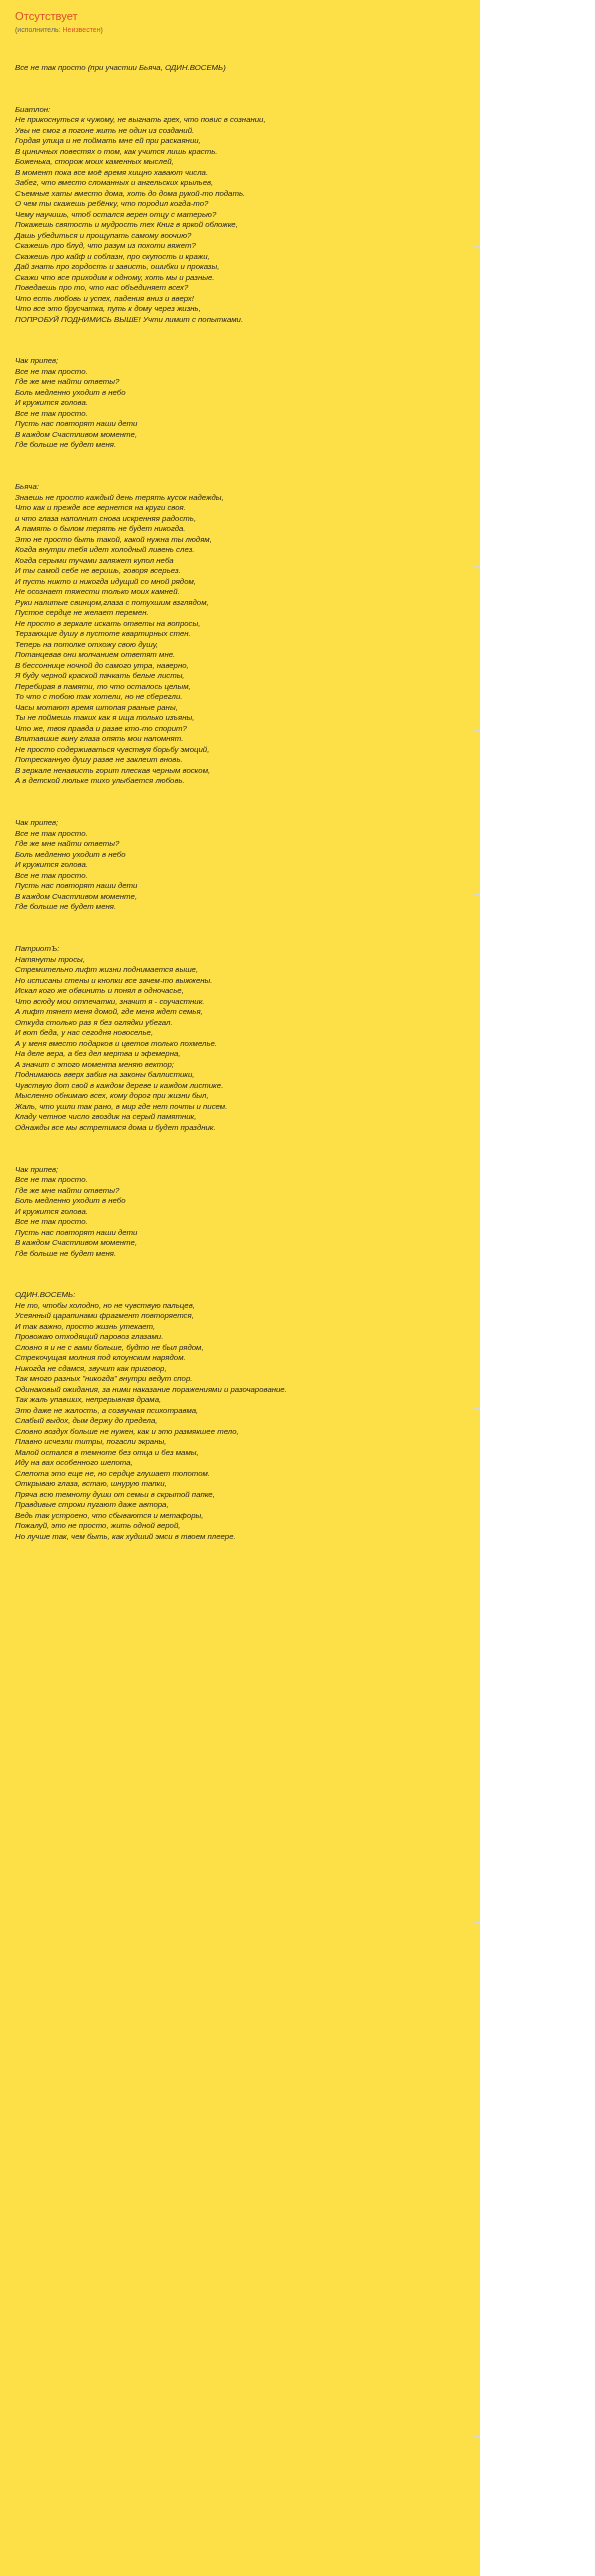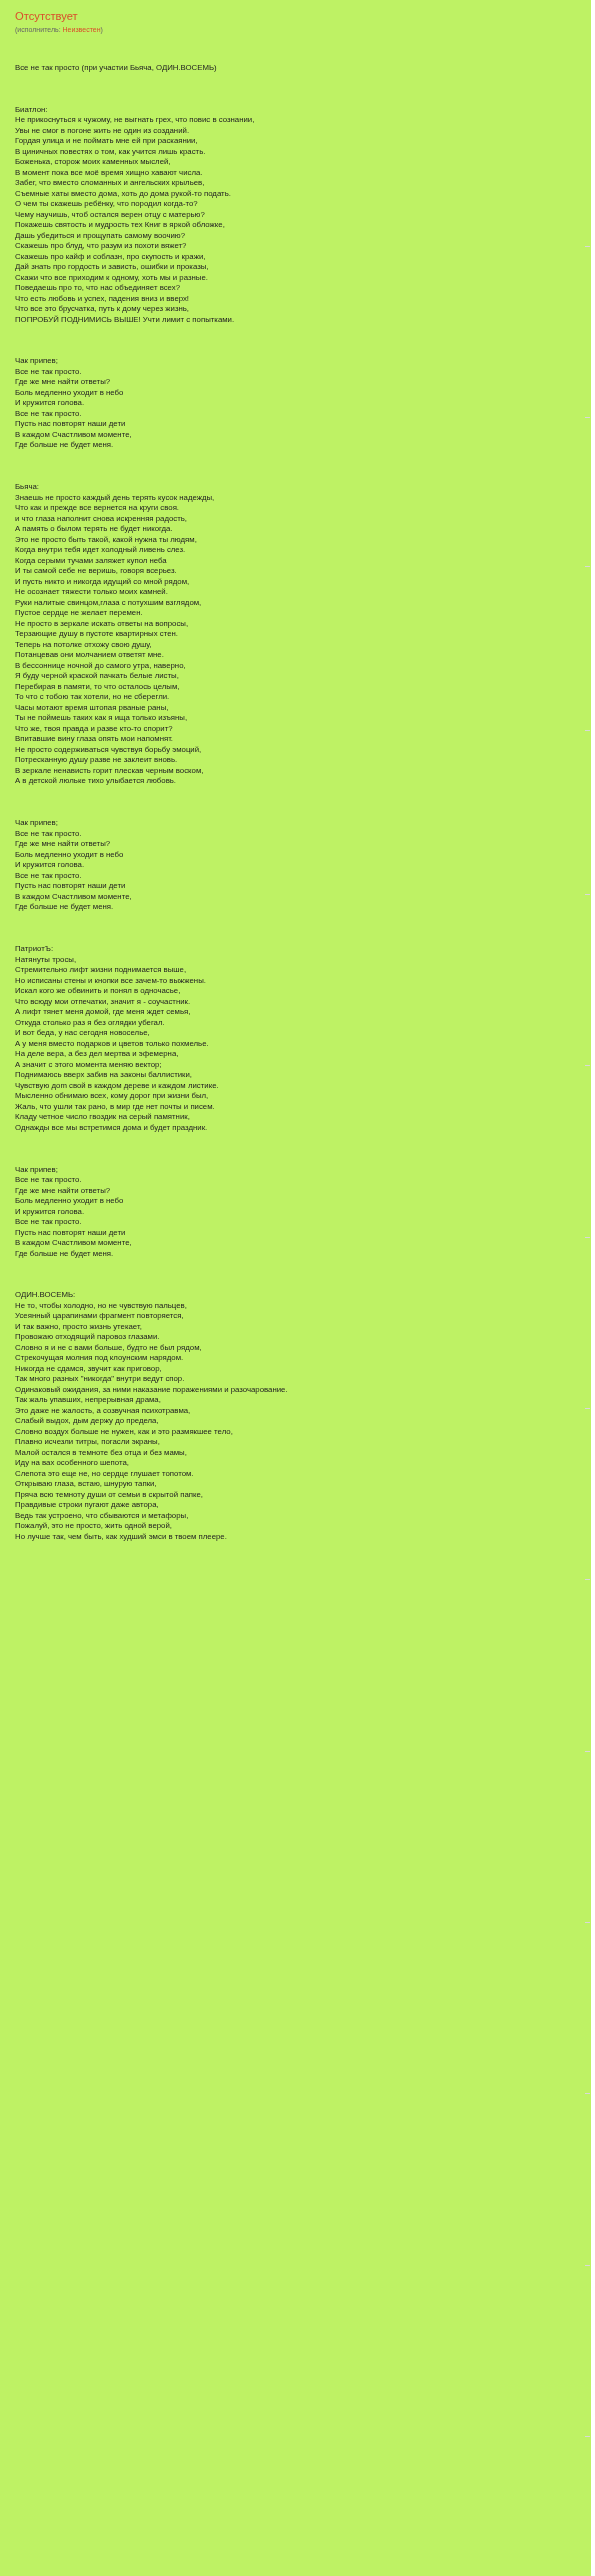--- a/index.html
+++ b/index.html
@@ -8,24 +8,24 @@
     background: #ffffff;
   }
   body {
     width: 596px;
     min-height: 2576px;
     font-family: "Liberation Sans", sans-serif;
     color: #333333;
     position: relative;
   }
   .page {
-    width: 591px;
+    width: 480px;
     min-height: 2576px;
     position: relative;
-    background: #bef264;
+    background: #fde047;
     box-sizing: border-box;
     padding: 0;
   }
   .content {
     padding: 10.4px 15px 15px 15px;
     box-sizing: border-box;
   }
   .song-title {
     color: #d94f2b;
     font-size: 11.2px;
@@ -42,20 +42,21 @@
   .artist-line .artist-name {
     color: #d94f2b;
     text-decoration: none;
   }
   .lyrics {
     font-size: 7.8px;
     line-height: 10.5px;
     color: #222222;
     white-space: pre-wrap;
     font-family: "Liberation Sans", sans-serif;
+    font-style: italic;
   }
   .lyrics-block {
     margin: 0 0 10.4px 0;
   }
   .lyrics-block:last-child {
     margin-bottom: 16px;
   }
   .lyrics-line {
     display: block;
     min-height: 10.5px;

